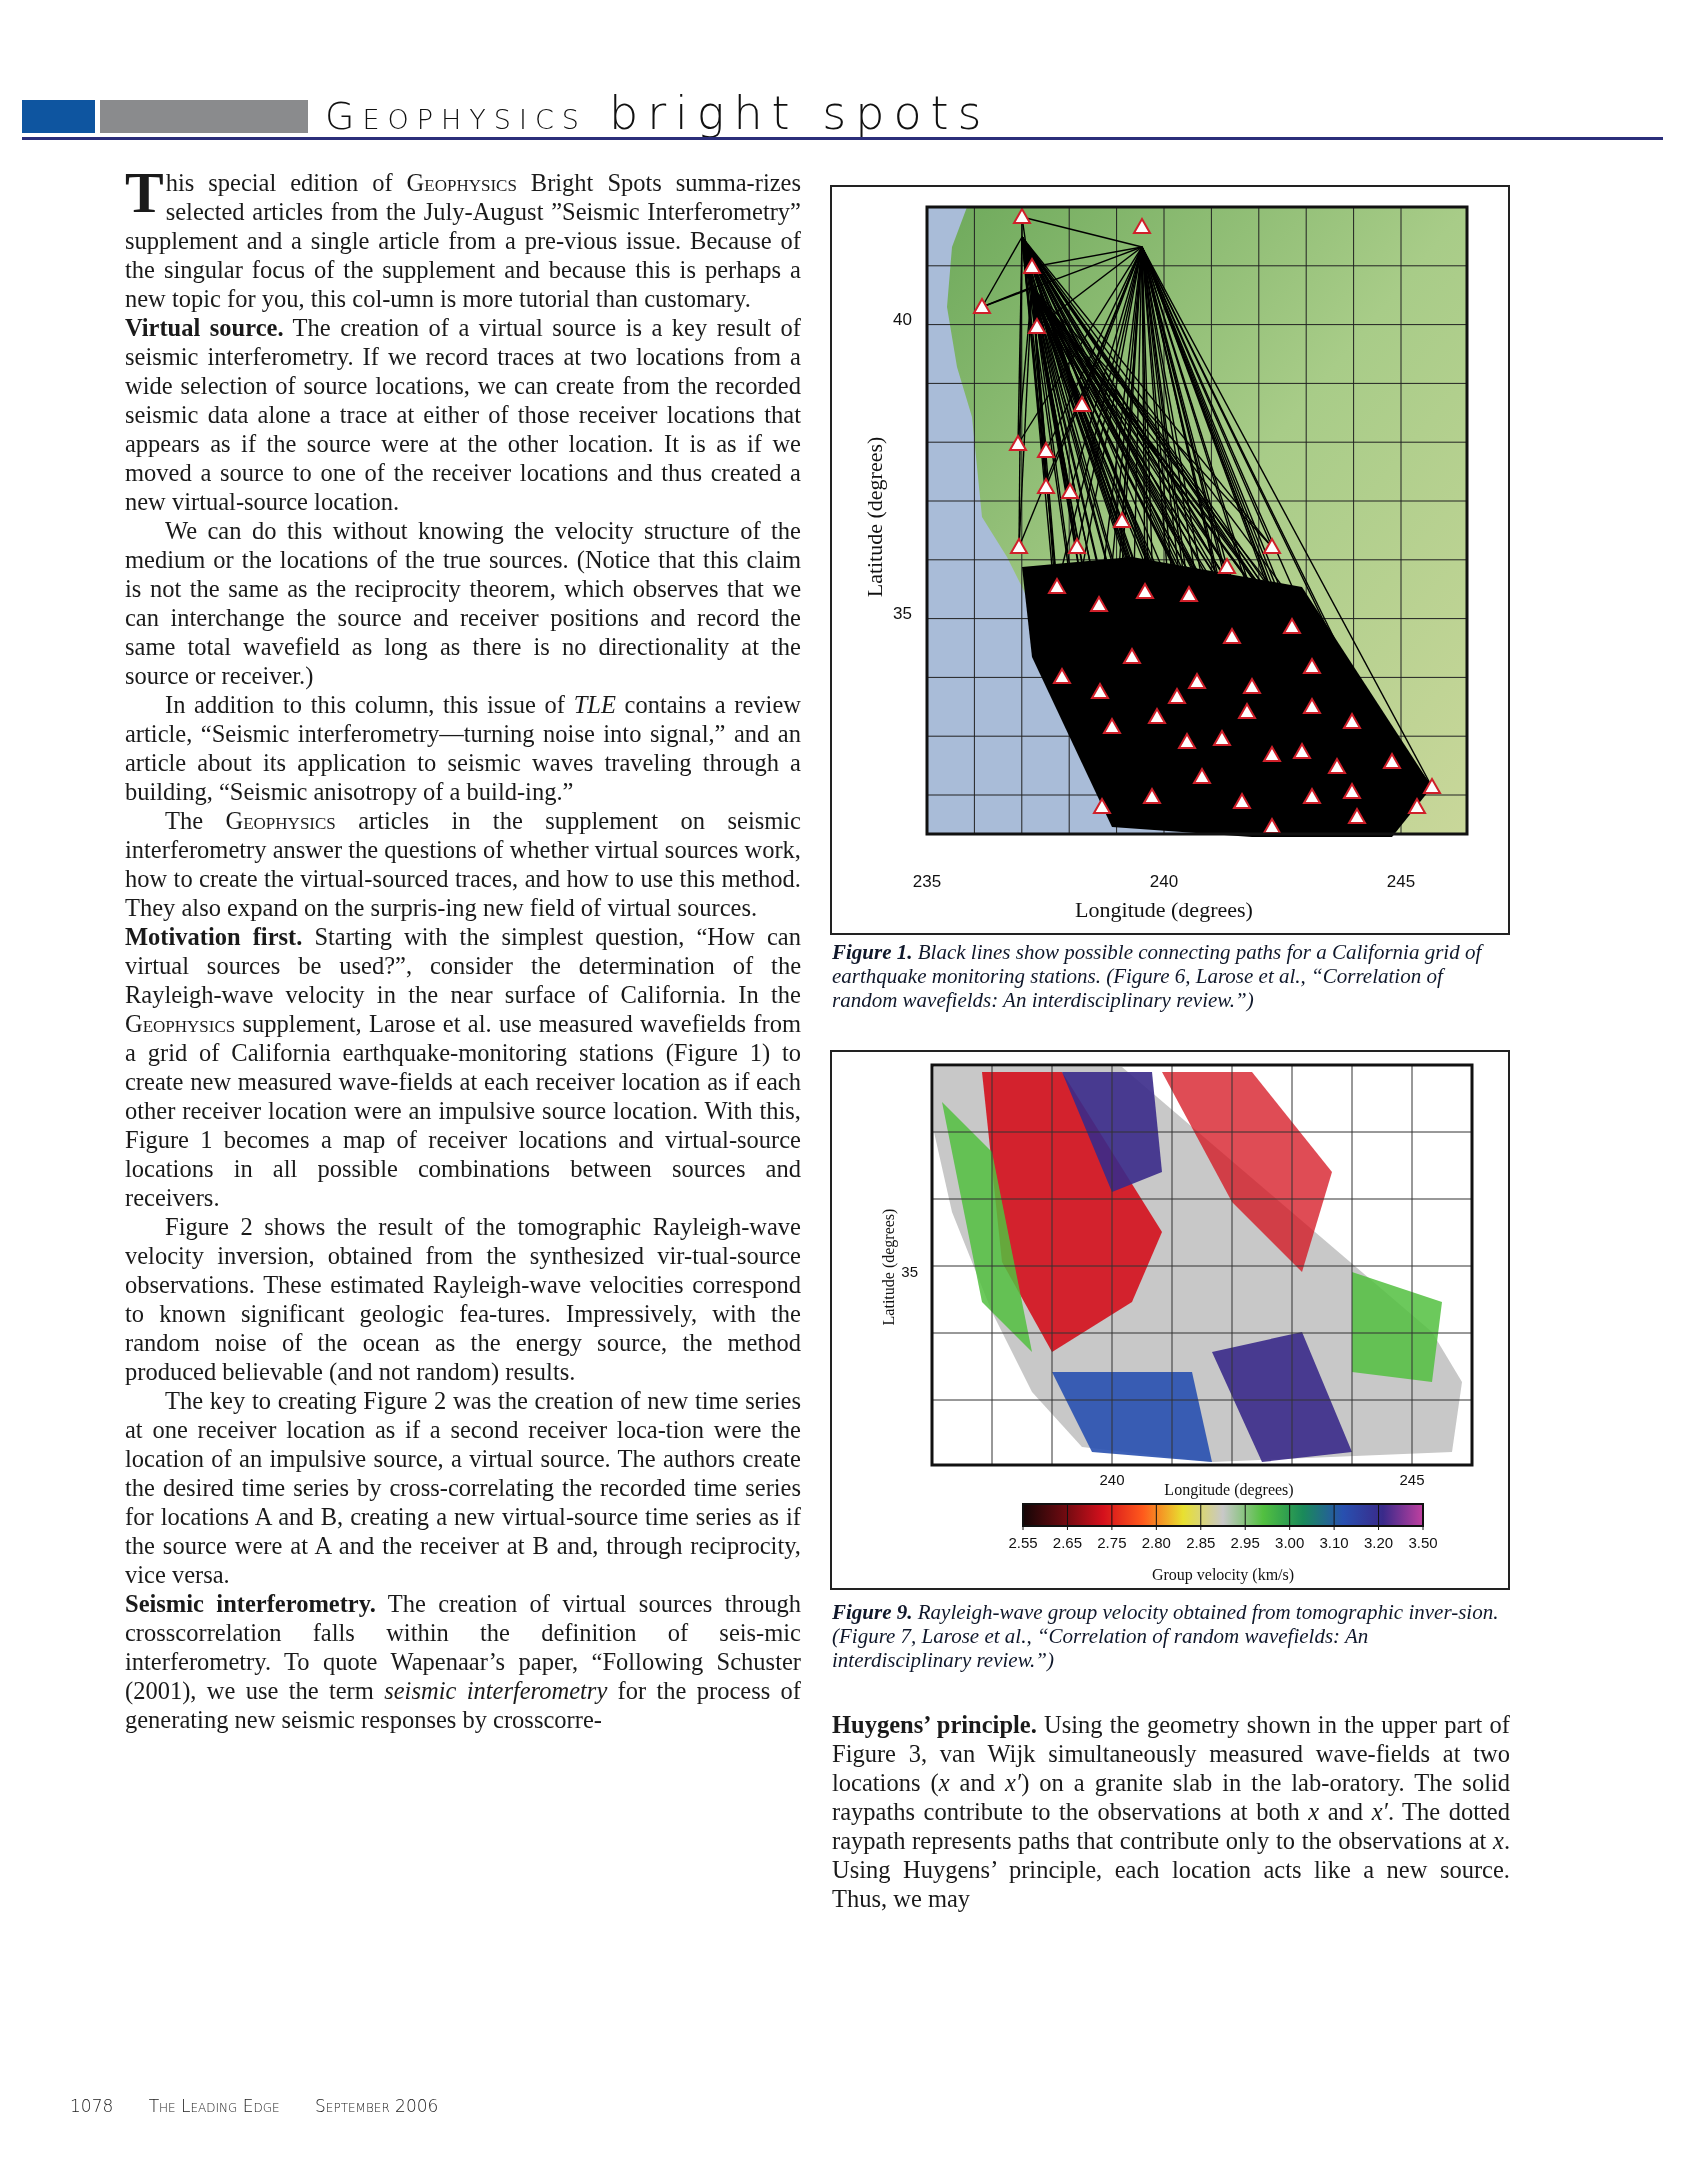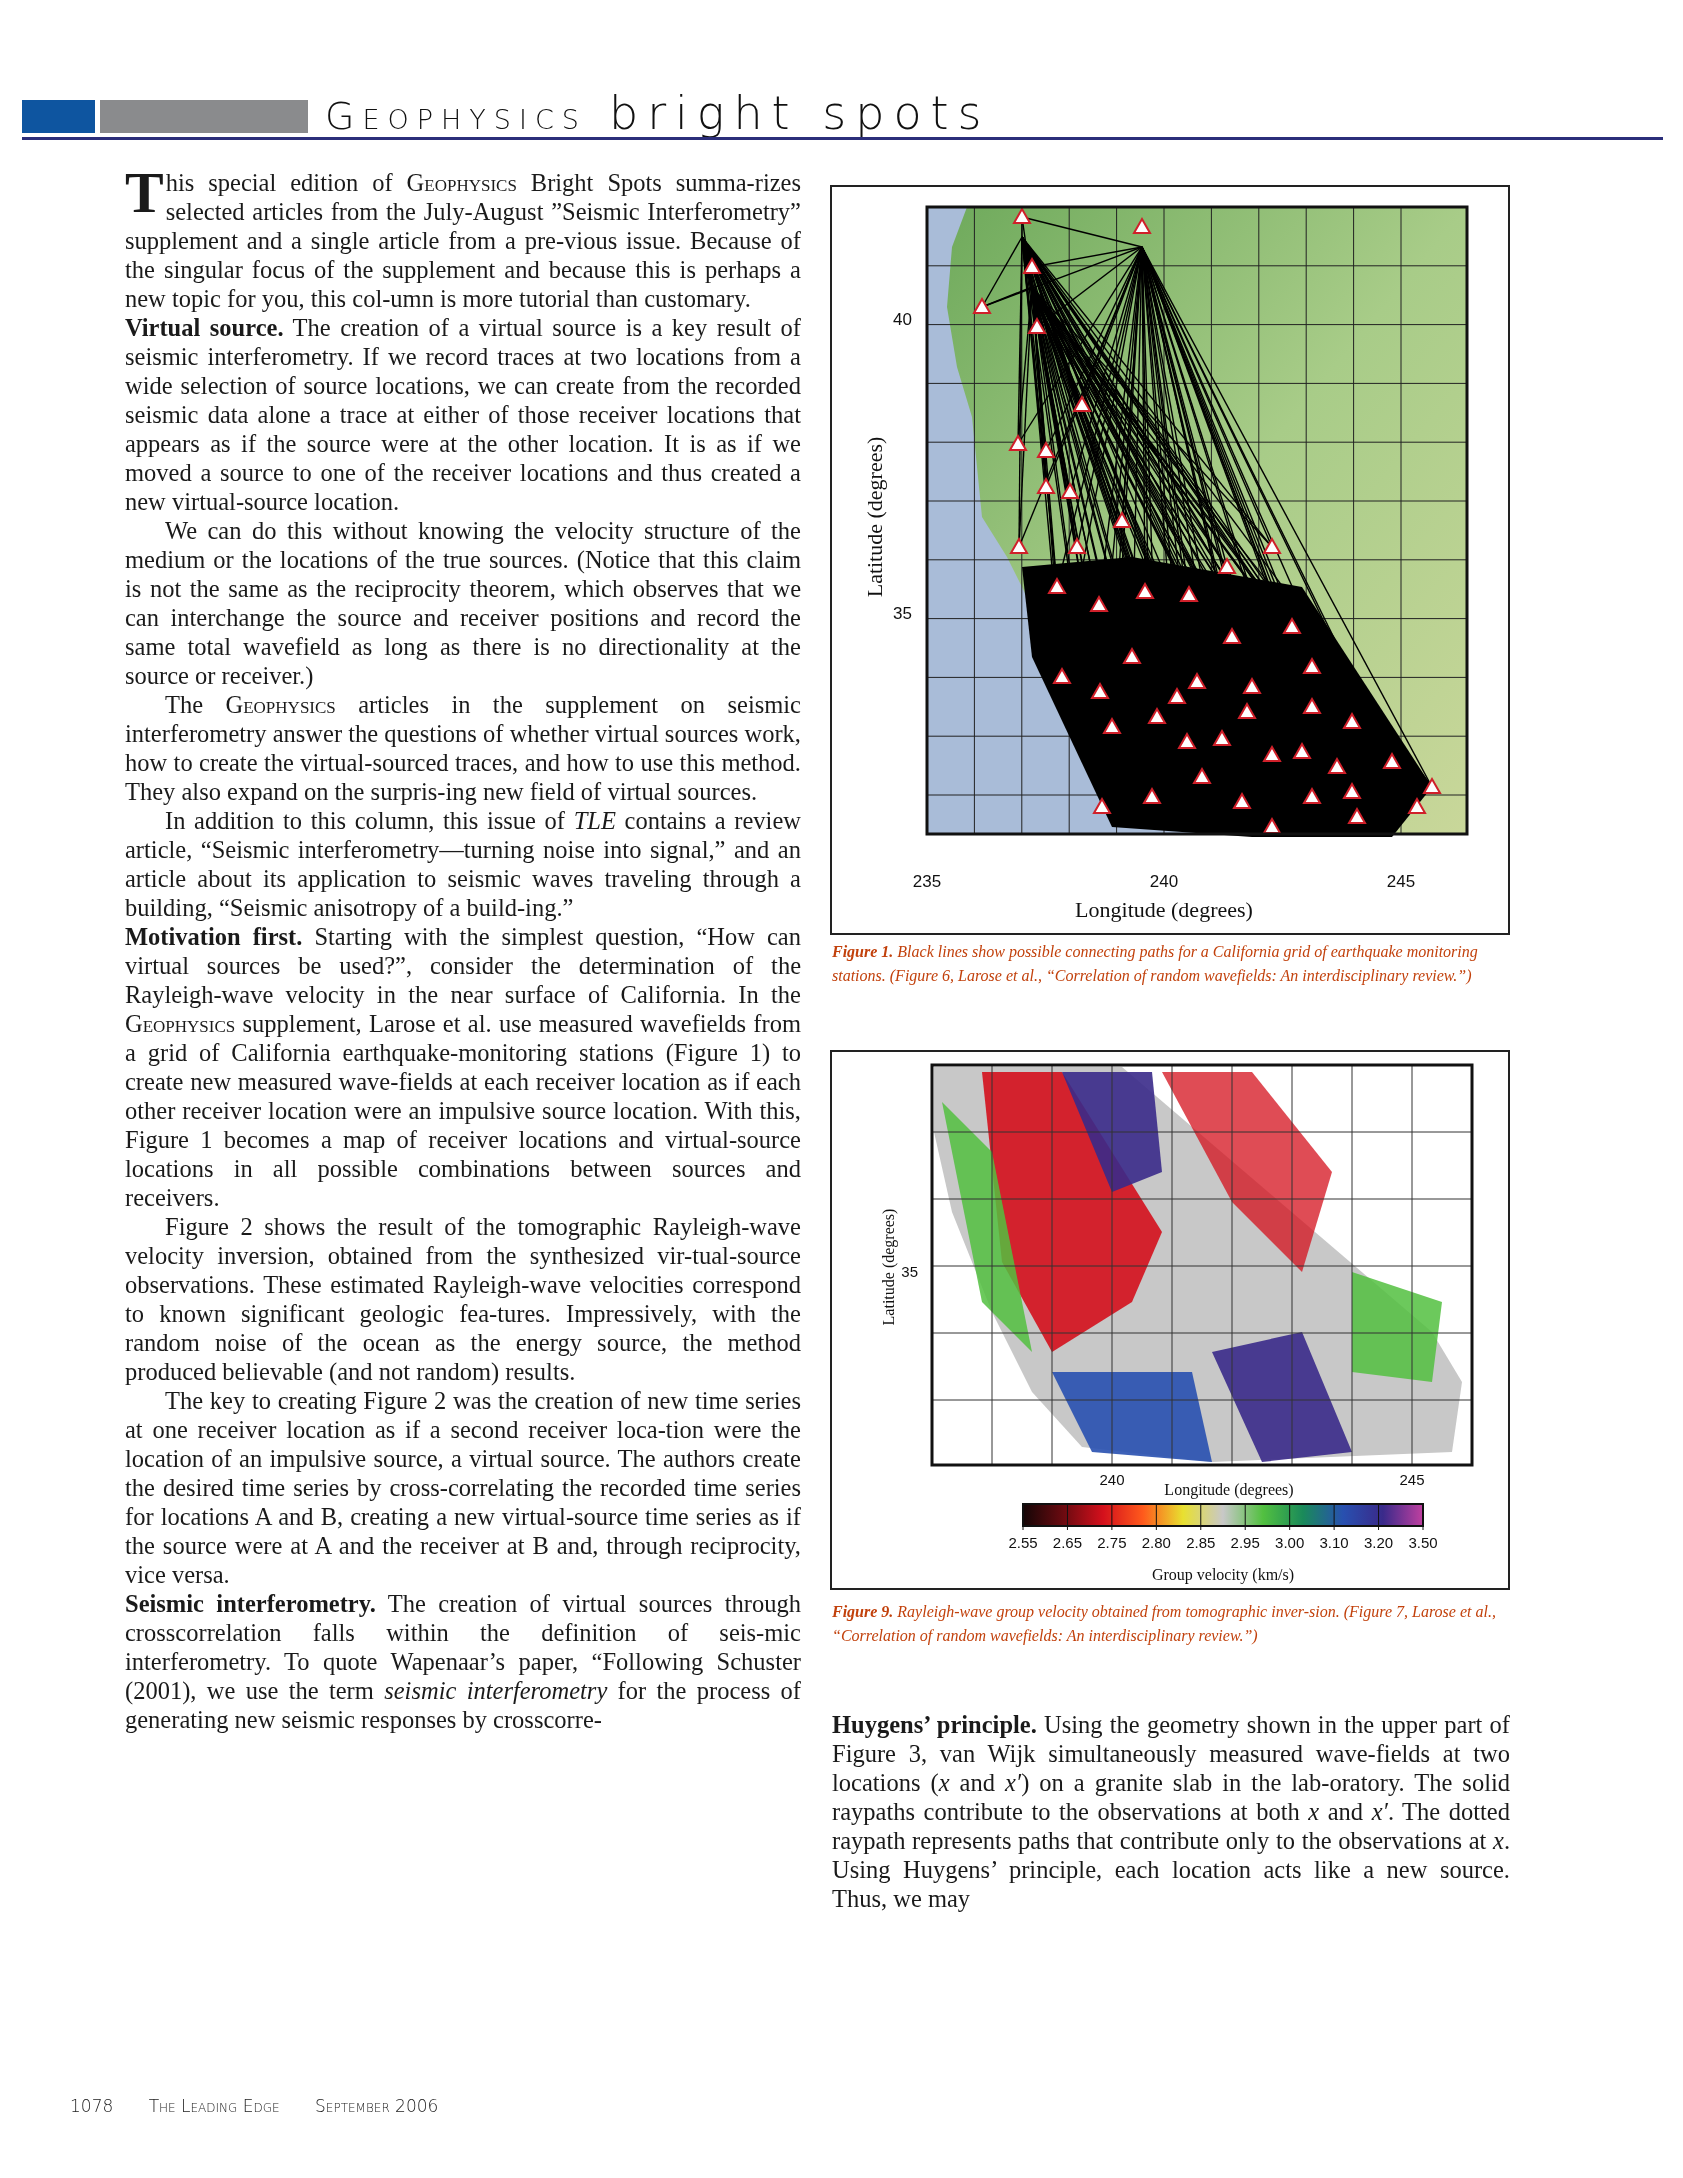--- a/index.html
+++ b/index.html
@@ -23,21 +23,21 @@
   .sc { font-variant: small-caps; }
   .head { font-weight: bold; }
   .dropcap { float: left; font-size: 58px; line-height: 46px; font-weight: bold; margin-right: 2px; margin-top: 2px; }
 
   
   .fig-box { position: absolute; border: 2px solid #222; background: #fff; }
   .fig1 { left: 830px; top: 185px; width: 676px; height: 746px; }
   .fig2 { left: 830px; top: 1050px; width: 676px; height: 536px; }
   .fig-svg { position: absolute; left: 0; top: 0; }
 
-  .caption { position: absolute; font-style: italic; font-size: 16px; line-height: 24px; color: #c2410c; }
+  .caption { position: absolute; font-style: italic; font-size: 21px; line-height: 24px; color: #0f172a; }
   .caption b { font-style: italic; font-weight: bold; }
   .cap1 { left: 832px; top: 940px; width: 680px; }
   .cap2 { left: 832px; top: 1600px; width: 680px; }
 
   .axis-text { font-family: "Liberation Sans", sans-serif; fill: #111; }
   .label-text { font-family: "Liberation Serif", serif; fill: #111; }
 
   
   .footer { position: absolute; left: 70px; top: 2096px; font-family: "DejaVu Sans", sans-serif; font-weight: 300; font-size: 17px; color: #222; white-space: nowrap; }
   .footer span { margin-right: 30px; }
@@ -51,22 +51,22 @@
 <div class="mast-title">
   <span class="geo">Geophysics</span><span class="bs">bright spots</span>
 </div>
 <div class="mast-rule"></div>
 
 <div class="col col-left">
   <p><span class="dropcap">T</span><span>his special edition of </span><span class="sc">Geophysics</span><span> Bright Spots summa-rizes selected articles from the July-August ”Seismic Interferometry” supplement and a single article from a pre-vious issue. Because of the singular focus of the supplement and because this is perhaps a new topic for you, this col-umn is more tutorial than customary.</span></p>
 
   <p class="gap"><span class="head">Virtual source.</span><span> The creation of a virtual source is a key result of seismic interferometry. If we record traces at two locations from a wide selection of source locations, we can create from the recorded seismic data alone a trace at either of those receiver locations that appears as if the source were at the other location. It is as if we moved a source to one of the receiver locations and thus created a new virtual-source location.</span></p>
   <p class="indent">We can do this without knowing the velocity structure of the medium or the locations of the true sources. (Notice that this claim is not the same as the reciprocity theorem, which observes that we can interchange the source and receiver positions and record the same total wavefield as long as there is no directionality at the source or receiver.)</p>
+  <p class="indent"><span>In addition to this column, this issue of </span><i>TLE</i><span> contains a review article, “Seismic interferometry—turning noise into signal,” and an article about its application to seismic waves traveling through a building, “Seismic anisotropy of a build-ing.”</span></p>
   <p class="indent"><span>The </span><span class="sc">Geophysics</span><span> articles in the supplement on seismic interferometry answer the questions of whether virtual sources work, how to create the virtual-sourced traces, and how to use this method. They also expand on the surpris-ing new field of virtual sources.</span></p>
-  <p class="indent"><span>In addition to this column, this issue of </span><i>TLE</i><span> contains a review article, “Seismic interferometry—turning noise into signal,” and an article about its application to seismic waves traveling through a building, “Seismic anisotropy of a build-ing.”</span></p>
 
   <p class="gap"><span class="head">Motivation first.</span><span> Starting with the simplest question, “How can virtual sources be used?”, consider the determination of the Rayleigh-wave velocity in the near surface of California. In the </span><span class="sc">Geophysics</span><span> supplement, Larose et al. use measured wavefields from a grid of California earthquake-monitoring stations (Figure 1) to create new measured wave-fields at each receiver location as if each other receiver location were an impulsive source location. With this, Figure 1 becomes a map of receiver locations and virtual-source locations in all possible combinations between sources and receivers.</span></p>
   <p class="indent">Figure 2 shows the result of the tomographic Rayleigh-wave velocity inversion, obtained from the synthesized vir-tual-source observations. These estimated Rayleigh-wave velocities correspond to known significant geologic fea-tures. Impressively, with the random noise of the ocean as the energy source, the method produced believable (and not random) results.</p>
   <p class="indent">The key to creating Figure 2 was the creation of new time series at one receiver location as if a second receiver loca-tion were the location of an impulsive source, a virtual source. The authors create the desired time series by cross-correlating the recorded time series for locations A and B, creating a new virtual-source time series as if the source were at A and the receiver at B and, through reciprocity, vice versa.</p>
 
   <p class="gap"><span class="head">Seismic interferometry.</span><span> The creation of virtual sources through crosscorrelation falls within the definition of seis-mic interferometry. To quote Wapenaar’s paper, “Following Schuster (2001), we use the term </span><i>seismic interferometry</i><span> for the process of generating new seismic responses by crosscorre-</span></p>
 </div>
 
 <div class="fig-box fig1">
   <svg class="fig-svg" id="fig1svg" width="676" height="746">

